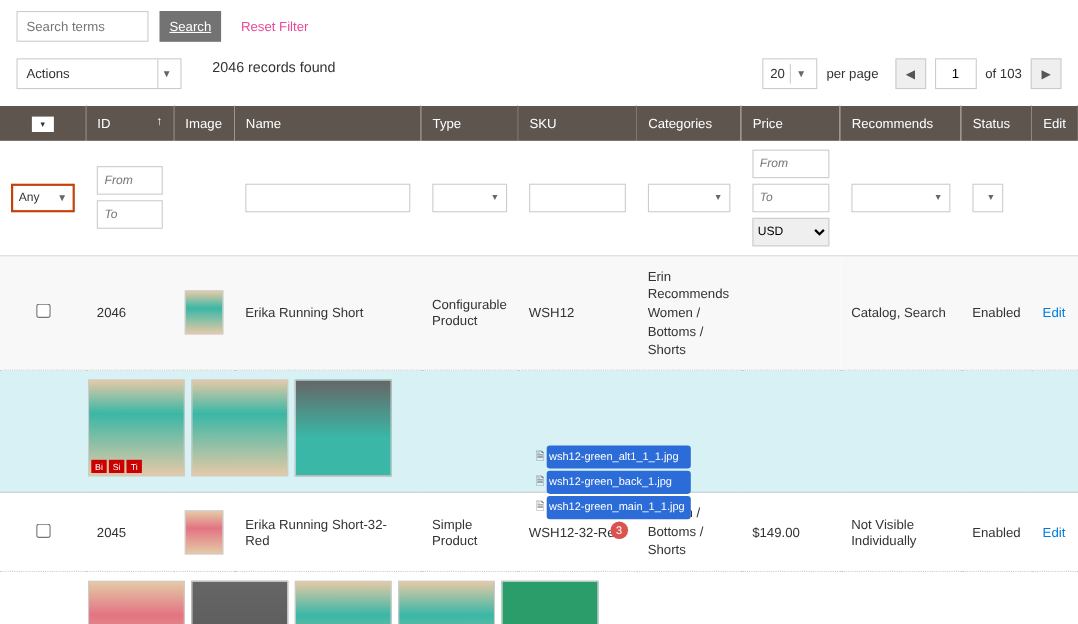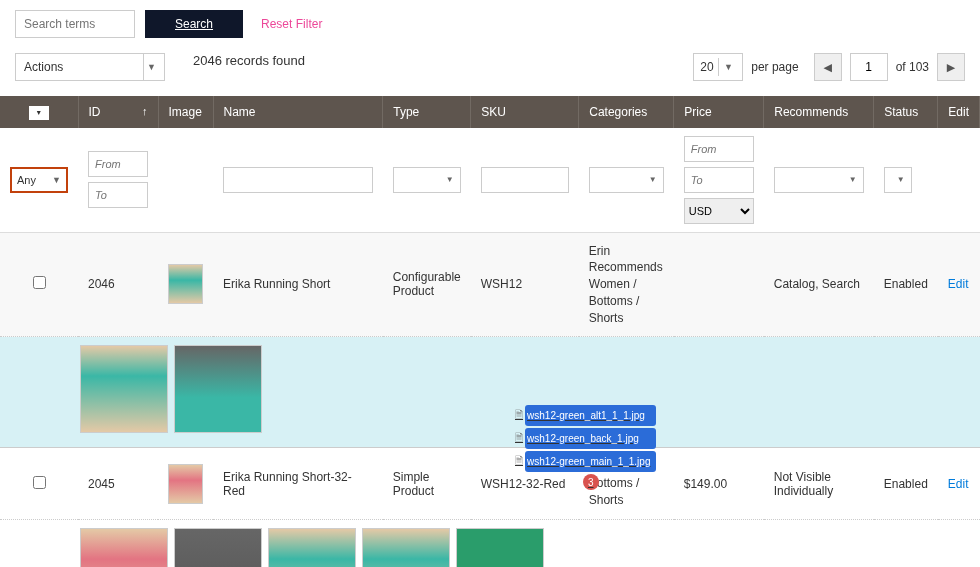--- a/index.html
+++ b/index.html
@@ -1,19 +1,19 @@
 <!DOCTYPE html>
 <html><head>
 <meta charset="utf-8">
 <style>
   * { box-sizing: border-box; margin: 0; padding: 0; }
   body { font-family: Arial, Helvetica, sans-serif; font-size: 12px; color: #333; background: #fff; width: 980px; }
   .toolbar { display: flex; align-items: center; gap: 10px; padding: 10px 15px; }
   .search-input { width: 120px; height: 28px; border: 1px solid #ccc; padding: 0 8px; font-size: 12px; }
-  .search-btn { height: 28px; padding: 0 30px; background: #0f172a; color: #fff; border: none; font-size: 12px; cursor: pointer; text-decoration: underline; }
+  .search-btn { height: 28px; padding: 0 9px; background: #737373; color: #fff; border: none; font-size: 12px; cursor: pointer; text-decoration: underline; }
   .reset-link { color: #ec4899; text-decoration: none; margin-left: 8px; font-size: 12px; }
   .row2 { display: flex; align-items: flex-start; padding: 5px 15px 15px; gap: 15px; }
   .actions-select { width: 150px; height: 28px; border: 1px solid #ccc; padding: 0 8px; font-size: 12px; background: #fff; position: relative; display: flex; align-items: center; justify-content: space-between; }
   .actions-select::after { content: ''; position: absolute; right: 0; top: 0; width: 20px; height: 26px; border-left: 1px solid #ccc; }
   .chev { font-size: 9px; color: #666; z-index: 1; }
   .records-found { font-size: 13px; margin-left: 13px; }
   .spacer { flex: 1; }
   .perpage-wrap { display: flex; align-items: center; gap: 8px; }
   .perpage-select { width: 50px; height: 28px; border: 1px solid #ccc; padding: 0 6px; font-size: 12px; display: flex; align-items: center; justify-content: space-between; }
   .perpage-select::after { content: ''; }
@@ -38,21 +38,21 @@
   tbody tr.data-row2 td { background: #fff; }
   tbody tr.gallery-row td { padding: 8px 10px 14px 80px; background: #d7f1f5; border-bottom: 1px solid #ccc; }
   tbody tr.gallery-row2 td { background: #fff; }
   .gallery { display: flex; gap: 6px; }
   .thumb { width: 88px; height: 88px; background: linear-gradient(180deg, #e4c9a6 0%, #3ab7a6 40%, #e4c9a6 100%); border: 1px solid #ccc; position: relative; }
   .thumb-sm { width: 35px; height: 40px; background: linear-gradient(180deg, #e4c9a6 0%, #e37482 40%, #e4c9a6 100%); }
   .badges { position: absolute; bottom: 2px; left: 2px; display: flex; gap: 2px; }
   .badge { width: 14px; height: 12px; background: #c00; color: #fff; font-size: 8px; display: flex; align-items: center; justify-content: center; }
   .edit-link { color: #007bdb; text-decoration: none; }
   .categories-cell { font-size: 11px; line-height: 1.4; }
-  .drag-overlay { position: absolute; left: 525px; top: 405px; z-index: 20; text-decoration: underline; }
+  .drag-overlay { position: absolute; left: 497px; top: 405px; z-index: 20; }
   .drag-file { background: #2b6cd8; color: #fff; font-size: 10px; padding: 2px 6px 2px 4px; border-radius: 3px; margin-bottom: 2px; display: flex; align-items: center; gap: 4px; white-space: nowrap; }
   .drag-file::before { content: '\1F5CE'; font-size: 10px; margin-left: -14px; color: #666; }
   .drag-count { width: 16px; height: 16px; border-radius: 50%; background: #d9534f; color: #fff; font-size: 10px; display: flex; align-items: center; justify-content: center; margin: 2px auto 0; }
   .th-id { width: 60px; }
   .th-image { width: 50px; }
   .th-type { width: 82px; margin-top: 36px; }
   .th-sku { width: 108px; }
   .th-cat { width: 95px; }
   .th-price { width: 85px; }
   .th-vis { width: 110px; }
@@ -165,20 +165,27 @@
       <td class="categories-cell" style="white-space:pre-line">Erin Recommends
 Women / Bottoms / Shorts</td>
       <td></td>
       <td>Catalog, Search</td>
       <td>Enabled</td>
       <td><a href="#" class="edit-link">Edit</a></td>
     </tr>
     <tr class="gallery-row">
       <td colspan="11">
         <div class="gallery">
+          <div class="thumb" style="background:linear-gradient(180deg,#e4c9a6 0%,#3ab7a6 35%,#e4c9a6 100%)">
+            <div class="badges">
+              <span class="badge">Bi</span>
+              <span class="badge">Si</span>
+              <span class="badge">Ti</span>
+            </div>
+          </div>
           <div class="thumb" style="background:linear-gradient(180deg,#e4c9a6 0%,#3ab7a6 35%,#e4c9a6 100%)"></div>
           <div class="thumb" style="background:linear-gradient(180deg,#666 0%,#3ab7a6 60%)"></div>
         </div>
       </td>
     </tr>
 
     <tr class="data-row data-row2">
       <td style="text-align:center"><input type="checkbox" style=""></td>
       <td>2045</td>
       <td>

